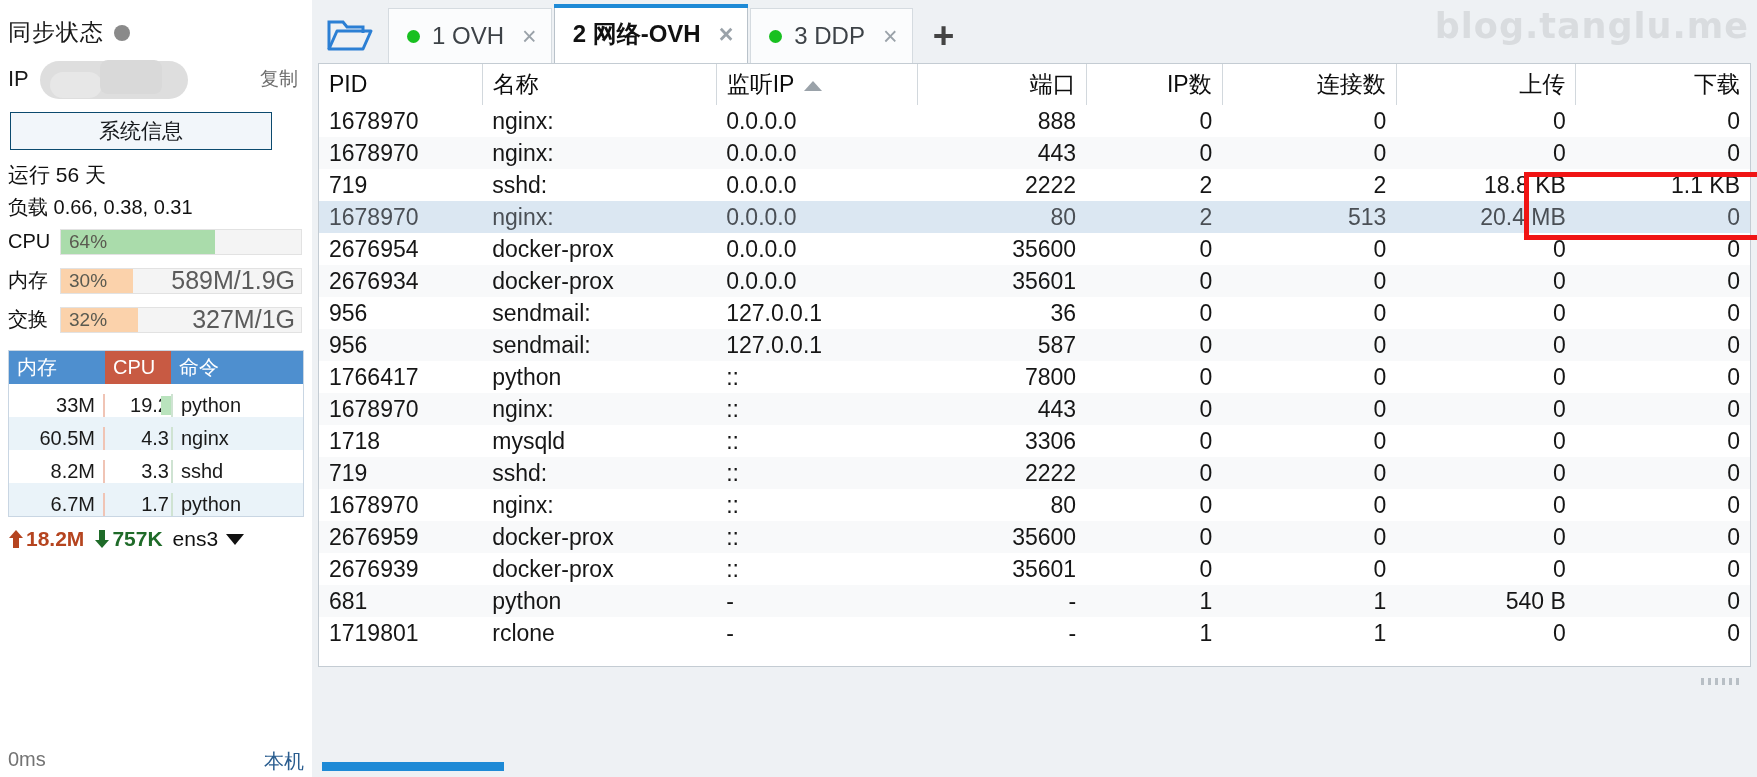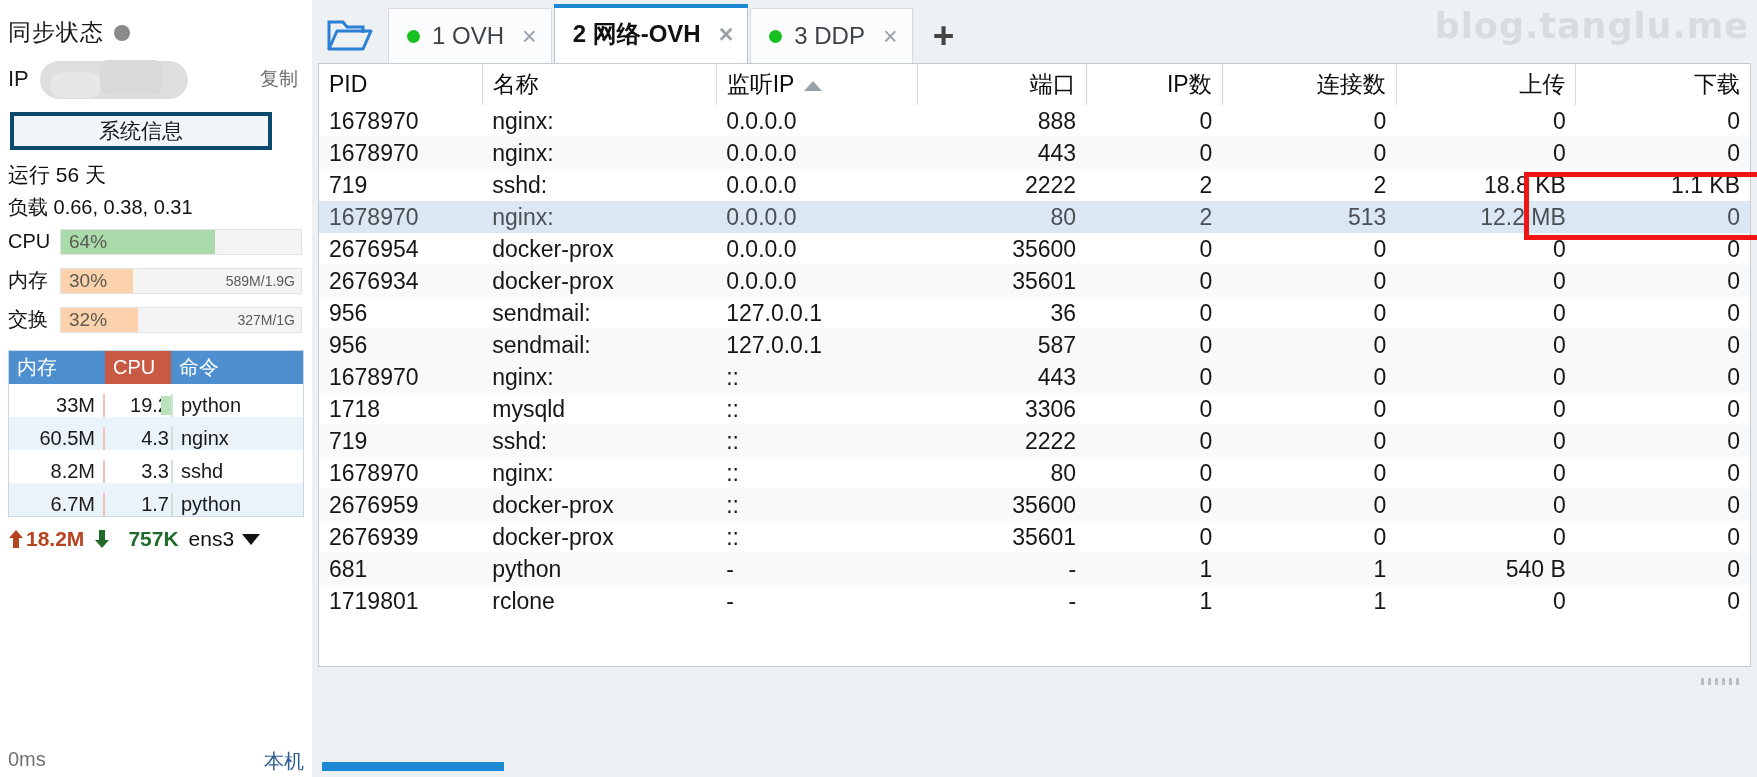--- a/index.html
+++ b/index.html
@@ -55,21 +55,21 @@
   }
   .copy-label {
     position: absolute; right: 6px; top: 6px;
     font-size: 19px; color: #6e6e6e;
   }
 
   .sysinfo-btn {
     position: absolute; left: 10px; top: 112px;
     width: 262px; height: 38px;
     background: #f2f6fa;
-    border: 4px solid #0c4a6e;
+    border: 1px solid #0c4a6e;
     display: flex; align-items: center; justify-content: center;
     font-size: 21px; color: #15181c;
     cursor: pointer;
   }
 
   .uptime {
     position: absolute; left: 8px; top: 161px;
     font-size: 21px; color: #111;
   }
   .loadavg {
@@ -96,21 +96,21 @@
     position: absolute; left: 0; top: 0; bottom: 0;
   }
   .meter .mpct {
     position: absolute; left: 8px; top: 0; bottom:0;
     display:flex; align-items:center;
     font-size: 19px; color: #5a5a50;
   }
   .meter .mval {
     position: absolute; right: 6px; top: 0; bottom:0;
     display:flex; align-items:center;
-    font-size: 14px; color: #5b5b5b;
+    font-size: 25px; color: #5b5b5b;
   }
   #meter-cpu { top: 228px; }
   #meter-mem { top: 267px; }
   #meter-swap { top: 306px; }
 
   
   .proc-table {
     position: absolute; left: 8px; top: 350px;
     width: 296px;
     border: 1px solid #c9d6e3;
@@ -151,21 +151,21 @@
     border-left: 2px solid #cfe3d2;
   }
 
   
   .net-row {
     position: absolute; left: 8px; top: 527px;
     display: flex; align-items: center; gap: 10px;
     font-size: 21px; font-weight: bold;
   }
   .net-up { color: #b5441f; display:flex; align-items:center; gap:2px; }
-  .net-down { color: #1f6b29; display:flex; align-items:center; gap:18px; }
+  .net-down { color: #1f6b29; display:flex; align-items:center; gap:2px; }
   .net-if { color: #111; font-weight: normal; display:flex; align-items:center; gap:8px; }
   .caret-down {
     width: 0; height: 0;
     border-left: 9px solid transparent;
     border-right: 9px solid transparent;
     border-top: 11px solid #111;
   }
 
   .net-chart {
     position: absolute; left: 8px; top: 557px;
@@ -534,21 +534,21 @@
               <td class="num">18.8 KB</td>
               <td class="num">1.1 KB</td>
             </tr>
             <tr class="r-sel">
               <td class="">1678970</td>
               <td class="">nginx:</td>
               <td class="">0.0.0.0</td>
               <td class="num">80</td>
               <td class="num">2</td>
               <td class="num">513</td>
-              <td class="num">12.2 MB</td>
+              <td class="num">20.4 MB</td>
               <td class="num">0</td>
             </tr>
             <tr class="r-odd">
               <td class="">2676954</td>
               <td class="">docker-prox</td>
               <td class="">0.0.0.0</td>
               <td class="num">35600</td>
               <td class="num">0</td>
               <td class="num">0</td>
               <td class="num">0</td>
@@ -572,20 +572,30 @@
               <td class="num">0</td>
               <td class="num">0</td>
               <td class="num">0</td>
               <td class="num">0</td>
             </tr>
             <tr class="r-even">
               <td class="">956</td>
               <td class="">sendmail:</td>
               <td class="">127.0.0.1</td>
               <td class="num">587</td>
+              <td class="num">0</td>
+              <td class="num">0</td>
+              <td class="num">0</td>
+              <td class="num">0</td>
+            </tr>
+            <tr class="r-odd">
+              <td class="">1766417</td>
+              <td class="">python</td>
+              <td class="">::</td>
+              <td class="num">7800</td>
               <td class="num">0</td>
               <td class="num">0</td>
               <td class="num">0</td>
               <td class="num">0</td>
             </tr>
             <tr class="r-even">
               <td class="">1678970</td>
               <td class="">nginx:</td>
               <td class="">::</td>
               <td class="num">443</td>

